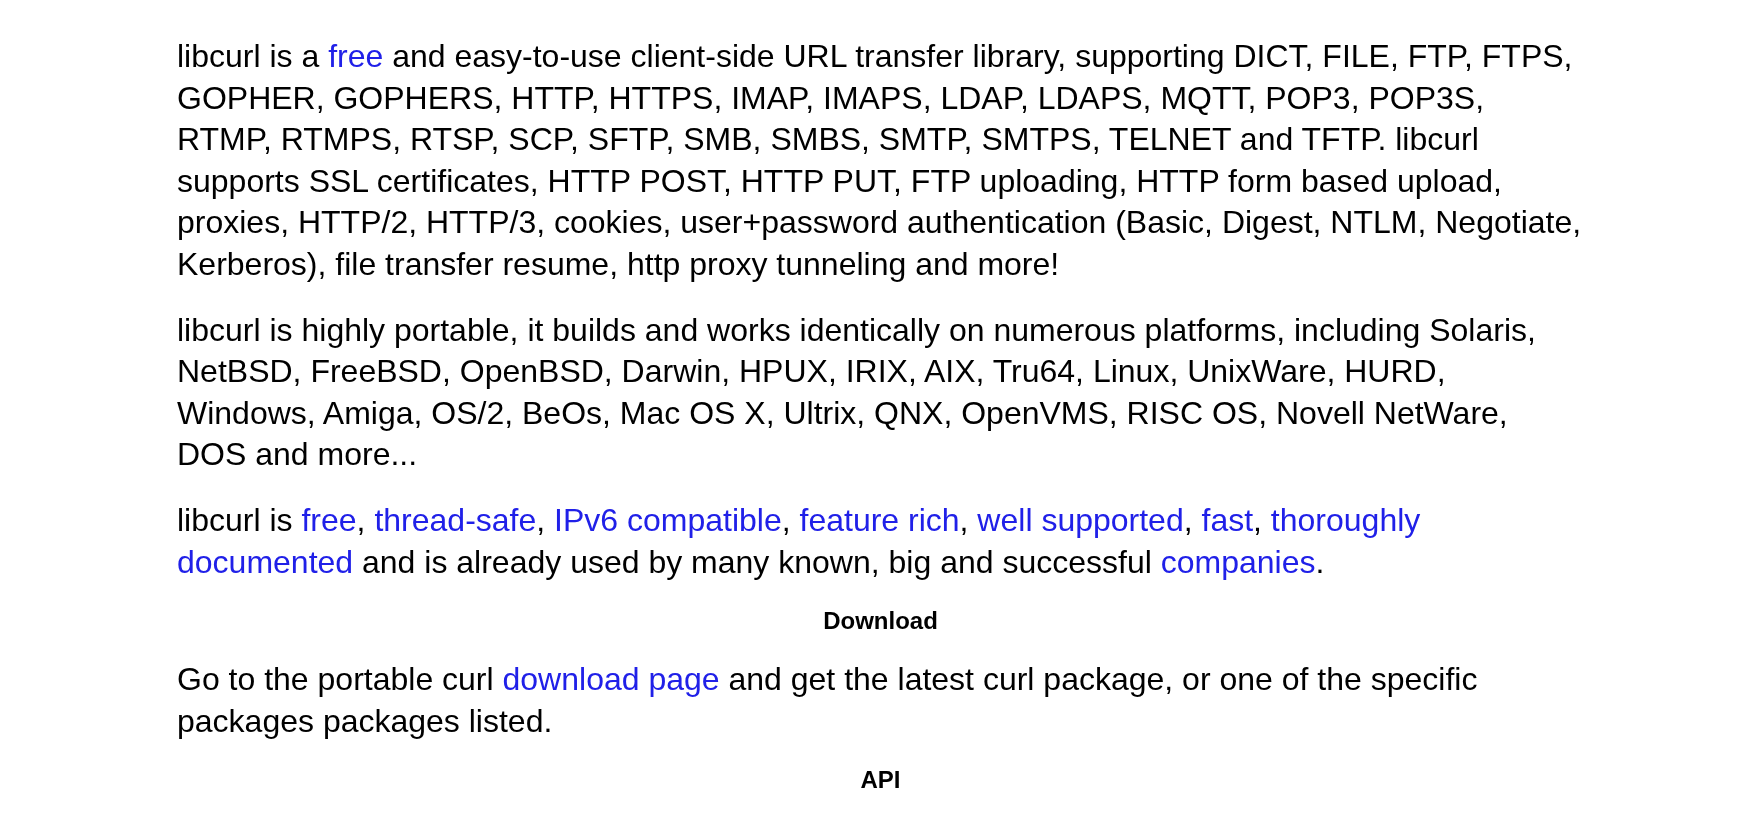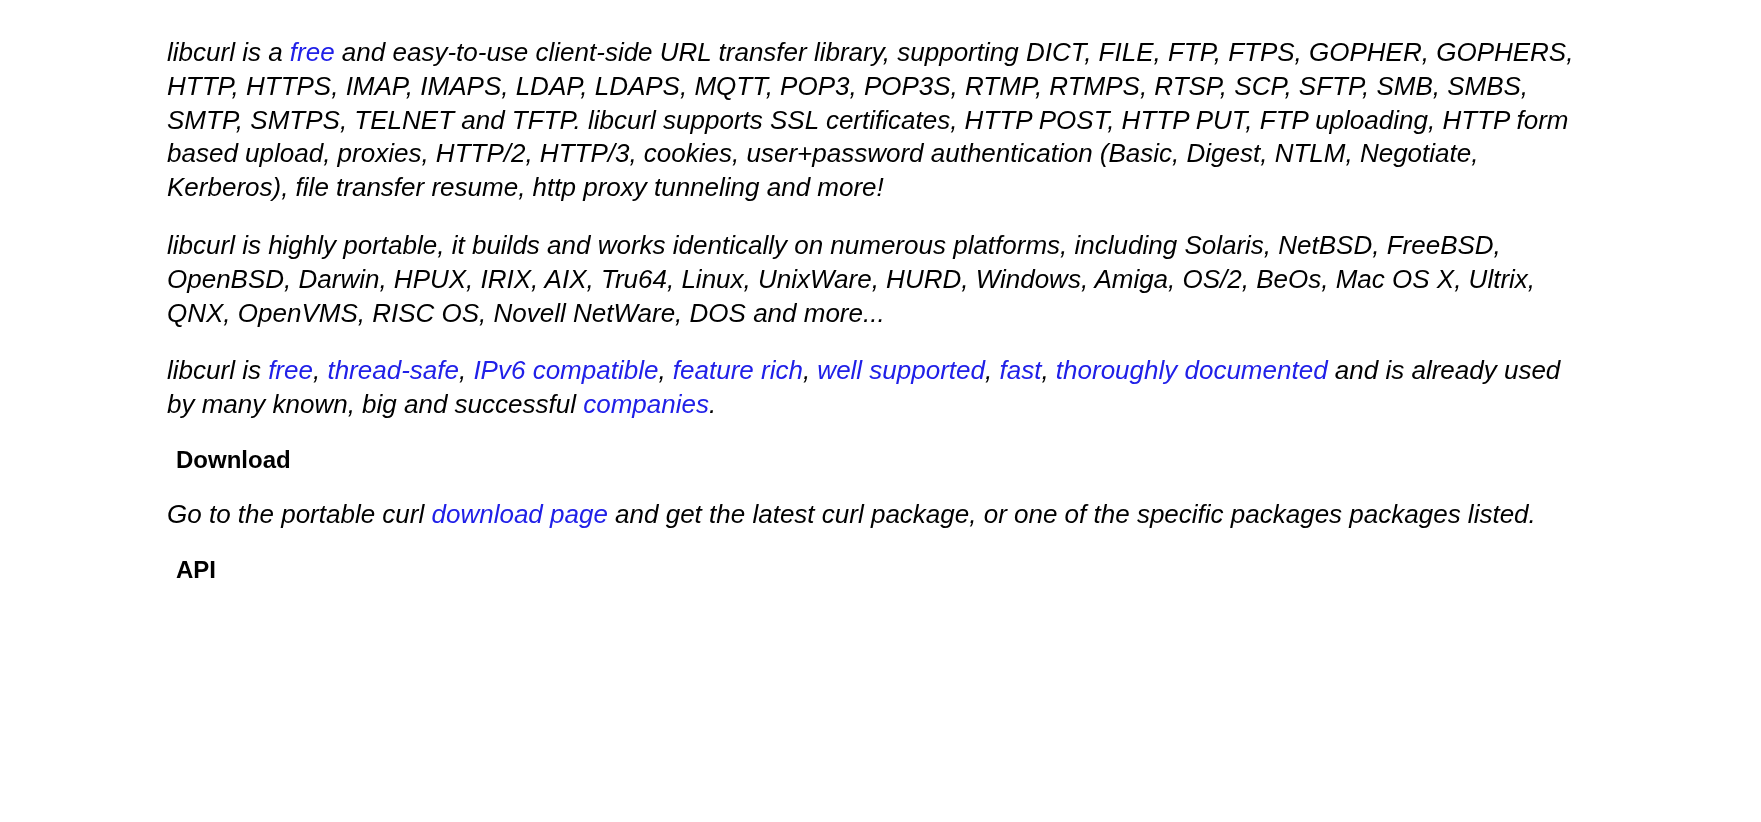--- a/index.html
+++ b/index.html
@@ -14,29 +14,29 @@
       padding-top: 12px;
     }
     h1 {
       font-size: 42px;
       font-weight: bold;
       margin: 0 0 4px 0;
       padding-bottom: 4px;
       border-bottom: 1px solid #000;
     }
     p {
-      font-size: 26px;
+      font-size: 32px;
       line-height: 1.3;
-      margin: 24px 7px;
-      font-style: italic;
+      margin: 24px 17px;
     }
     .subhead {
       font-size: 24px;
       font-weight: bold;
-      margin: 24px 0 18px 16px;
+      margin: 24px 0 18px 0;
+      text-align: center;
     }
     a {
       color: #2020e8;
       text-decoration: none;
     }
   </style>
 </head>
 <body>
 
 <div class="content">

